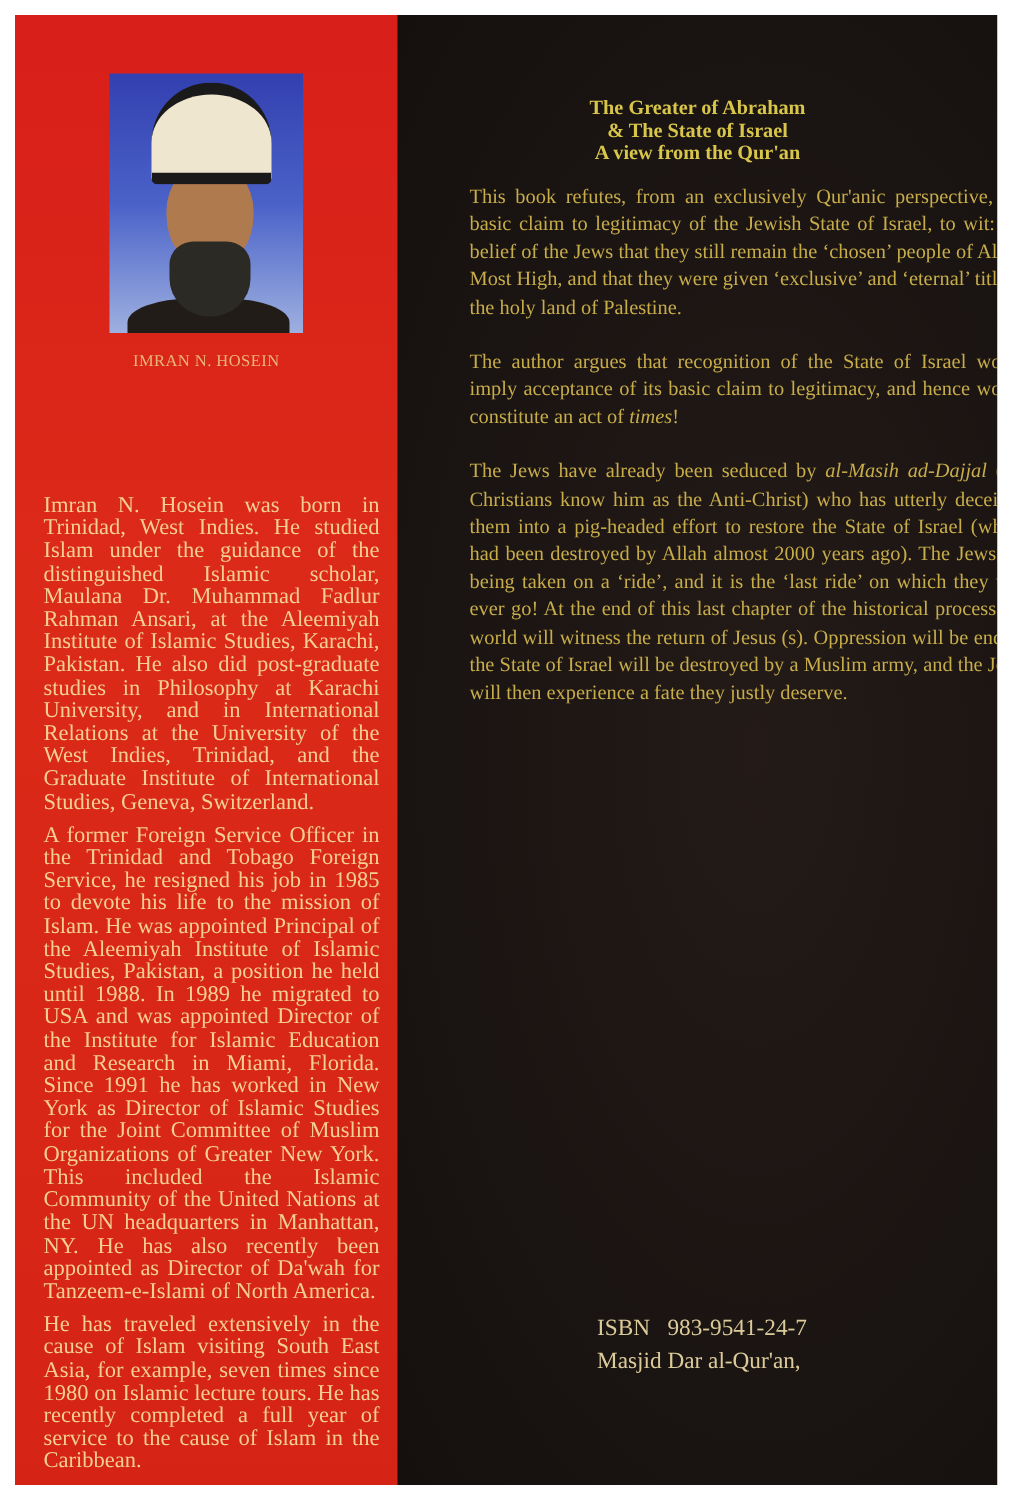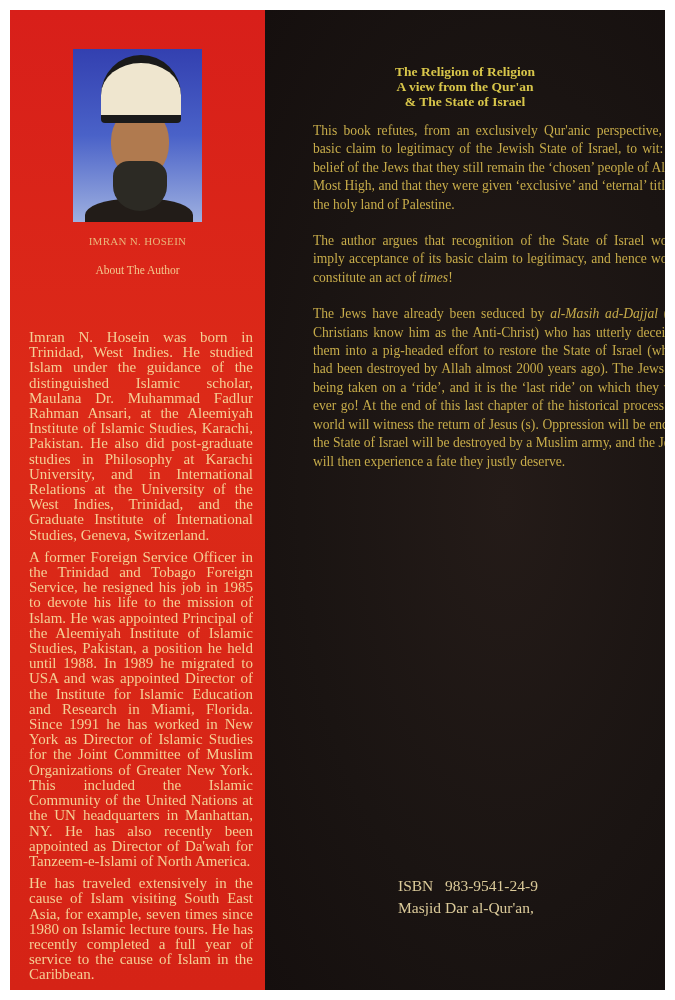--- a/index.html
+++ b/index.html
@@ -61,43 +61,42 @@
 
 <div class="cover">
   <div class="left-panel">
     <div class="photo">
       <div class="body"></div>
       <div class="face"></div>
       <div class="beard"></div>
       <div class="cap"></div>
     </div>
     <div class="author-name">IMRAN N. HOSEIN</div>
-    <div class="about-heading">About The Author</div>
     <div class="bio">
       <p>Imran N. Hosein was born in Trinidad, West Indies. He studied Islam under the guidance of the distinguished Islamic scholar, Maulana Dr. Muhammad Fadlur Rahman Ansari, at the Aleemiyah Institute of Islamic Studies, Karachi, Pakistan. He also did post-graduate studies in Philosophy at Karachi University, and in International Relations at the University of the West Indies, Trinidad, and the Graduate Institute of International Studies, Geneva, Switzerland.</p>
       <p>A former Foreign Service Officer in the Trinidad and Tobago Foreign Service, he resigned his job in 1985 to devote his life to the mission of Islam. He was appointed Principal of the Aleemiyah Institute of Islamic Studies, Pakistan, a position he held until 1988. In 1989 he migrated to USA and was appointed Director of the Institute for Islamic Education and Research in Miami, Florida. Since 1991 he has worked in New York as Director of Islamic Studies for the Joint Committee of Muslim Organizations of Greater New York. This included the Islamic Community of the United Nations at the UN headquarters in Manhattan, NY. He has also recently been appointed as Director of Da'wah for Tanzeem-e-Islami of North America.</p>
       <p>He has traveled extensively in the cause of Islam visiting South East Asia, for example, seven times since 1980 on Islamic lecture tours. He has recently completed a full year of service to the cause of Islam in the Caribbean.</p>
     </div>
   </div>
 
   <div class="right-panel"></div>
 
   <div class="title-block">
-    <div>The Religion of Religion</div>
+    <div>The Greater of Abraham</div>
+    <div>&amp; The State of Israel</div>
     <div>A view from the Qur'an</div>
-    <div>&amp; The State of Israel</div>
   </div>
 </div>
 
 <div class="desc">
   <div class="desc-inner">
     <p>This book refutes, from an exclusively Qur'anic perspective, the basic claim to legitimacy of the Jewish State of Israel, to wit:  the belief of the Jews that they still remain the ‘chosen’ people of Allah, Most High, and that they were given ‘exclusive’ and ‘eternal’ title to the holy land of Palestine.</p>
     <p><span>The author argues that recognition of the State of Israel would imply acceptance of its basic claim to legitimacy, and hence would constitute an act of </span><em>times</em><span>!</span></p>
     <p><span>The Jews have already been seduced by </span><em>al-Masih ad-Dajjal</em><span> (the Christians know him as the Anti-Christ) who has utterly  deceived them into a pig-headed effort to restore the State of Israel (which had been destroyed by Allah almost 2000 years ago).   The Jews are being taken on a ‘ride’, and it is the ‘last ride’ on which they will ever go!  At the end of this last chapter of the historical process the world will witness the return  of Jesus (s). Oppression will be ended, the State of Israel will be destroyed by a Muslim army, and the Jews will then experience a fate they justly deserve.</span></p>
   </div>
 </div>
 
 <div class="isbn-block">
-  <div style="white-space:pre;">ISBN   983-9541-24-9</div>
+  <div style="white-space:pre;">ISBN   983-9541-24-7</div>
   <div>Masjid Dar al-Qur'an,</div>
 </div>
 
 <div class="right-edge"></div>
 
 </body></html>

